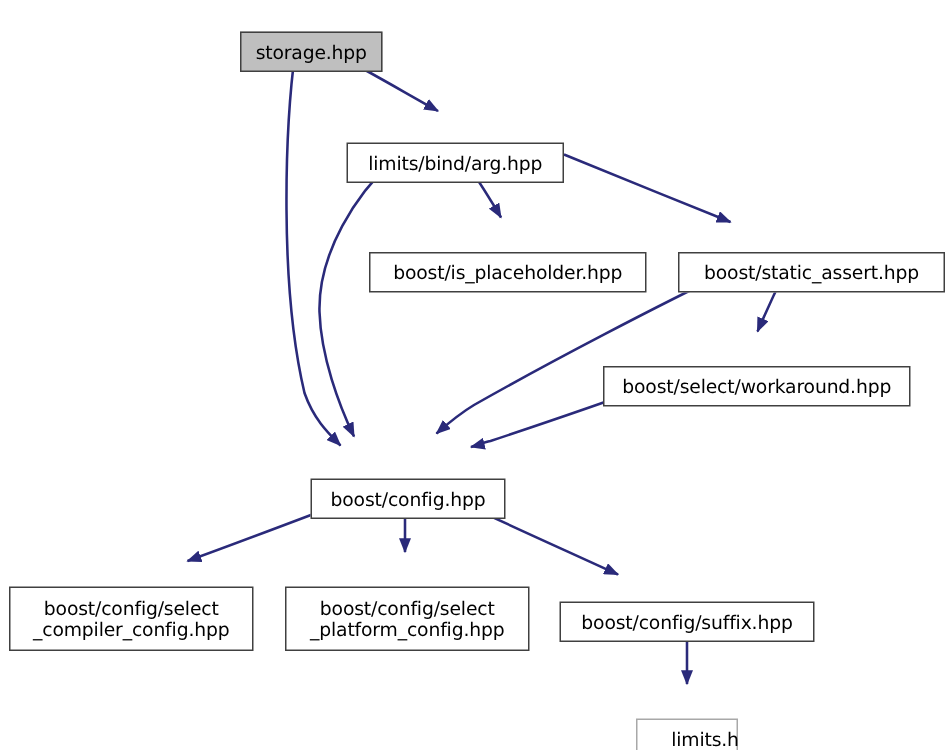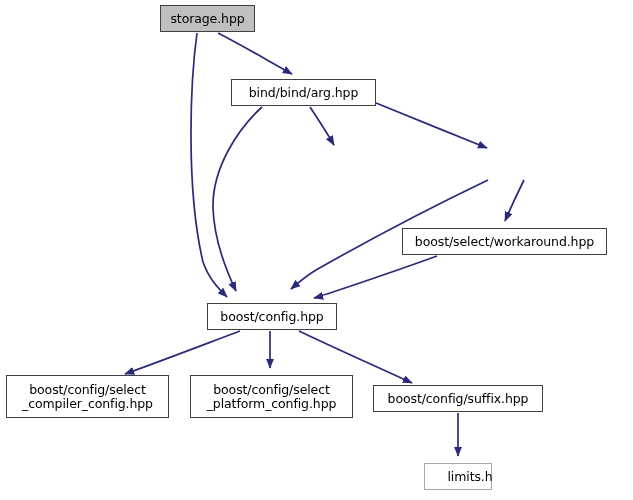--- a/index.html
+++ b/index.html
@@ -30,20 +30,21 @@
     align-items: center;
     justify-content: center;
     text-align: center;
     background: #ffffff;
     border: 1px solid #404040;
     color: #000000;
     font-size: 12.5px;
     line-height: 14px;
     white-space: pre;
     letter-spacing: -0.1px;
+    margin-top: 16px;
   }
   .node.root {
     background: #bfbfbf;
     border: 1px solid #404040;
   }
   .node.sys {
     border: 1px solid #a8a8a8;
   }
   .node-label {
     display: block;
@@ -88,24 +89,30 @@
 
       <path d="M458,413 C458,427 458,444 458,456"></path>
     </g>
   </svg>
 
   <div class="node root" style="left:160px; top:5px; width:95px; height:27px;">
     <span class="node-label">storage.hpp</span>
   </div>
 
   <div class="node" style="left:231px; top:79px; width:145px; height:27px;">
-    <span class="node-label">bind/bind/arg.hpp</span>
+    <span class="node-label">limits/bind/arg.hpp</span>
   </div>
 
+  <div class="node" style="left:246px; top:152px; width:185px; height:27px;">
+    <span class="node-label">boost/is_placeholder.hpp</span>
+  </div>
 
+  <div class="node" style="left:452px; top:152px; width:178px; height:27px;">
+    <span class="node-label">boost/static_assert.hpp</span>
+  </div>
 
   <div class="node" style="left:402px; top:228px; width:205px; height:27px;">
     <span class="node-label">boost/select/workaround.hpp</span>
   </div>
 
   <div class="node" style="left:207px; top:303px; width:130px; height:27px;">
     <span class="node-label">boost/config.hpp</span>
   </div>
 
   <div class="node" style="left:6px; top:375px; width:163px; height:43px;">

